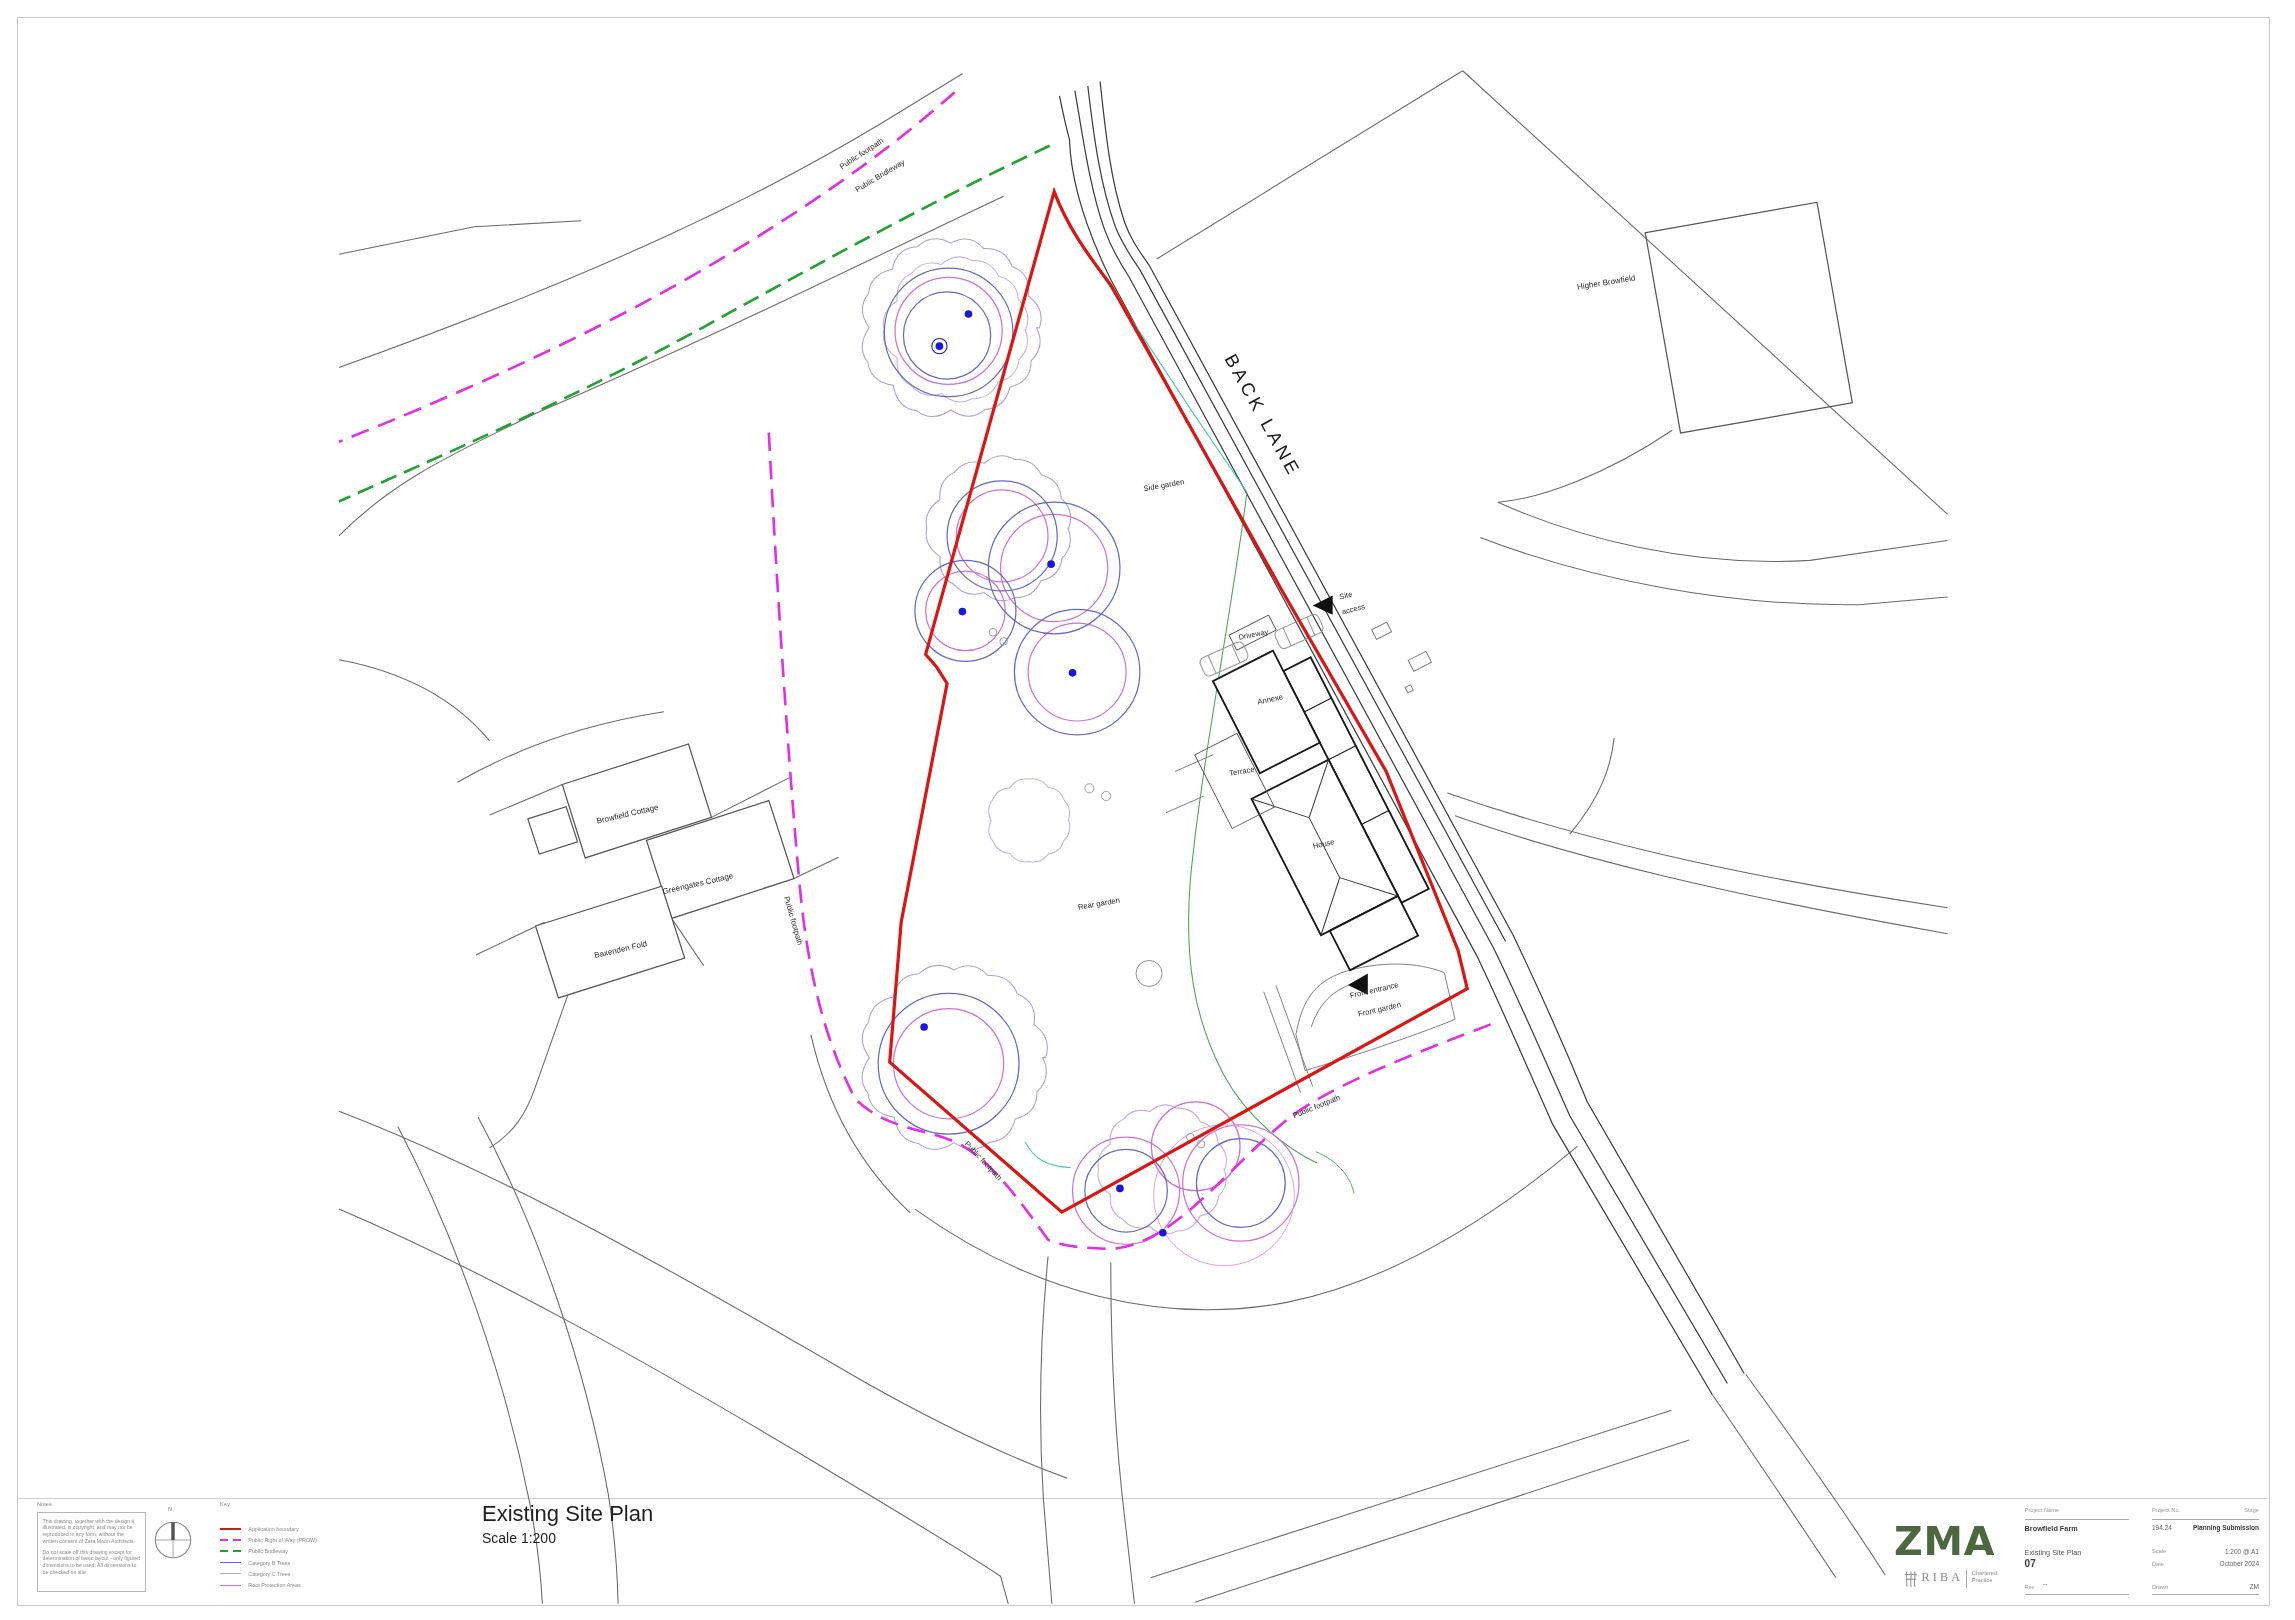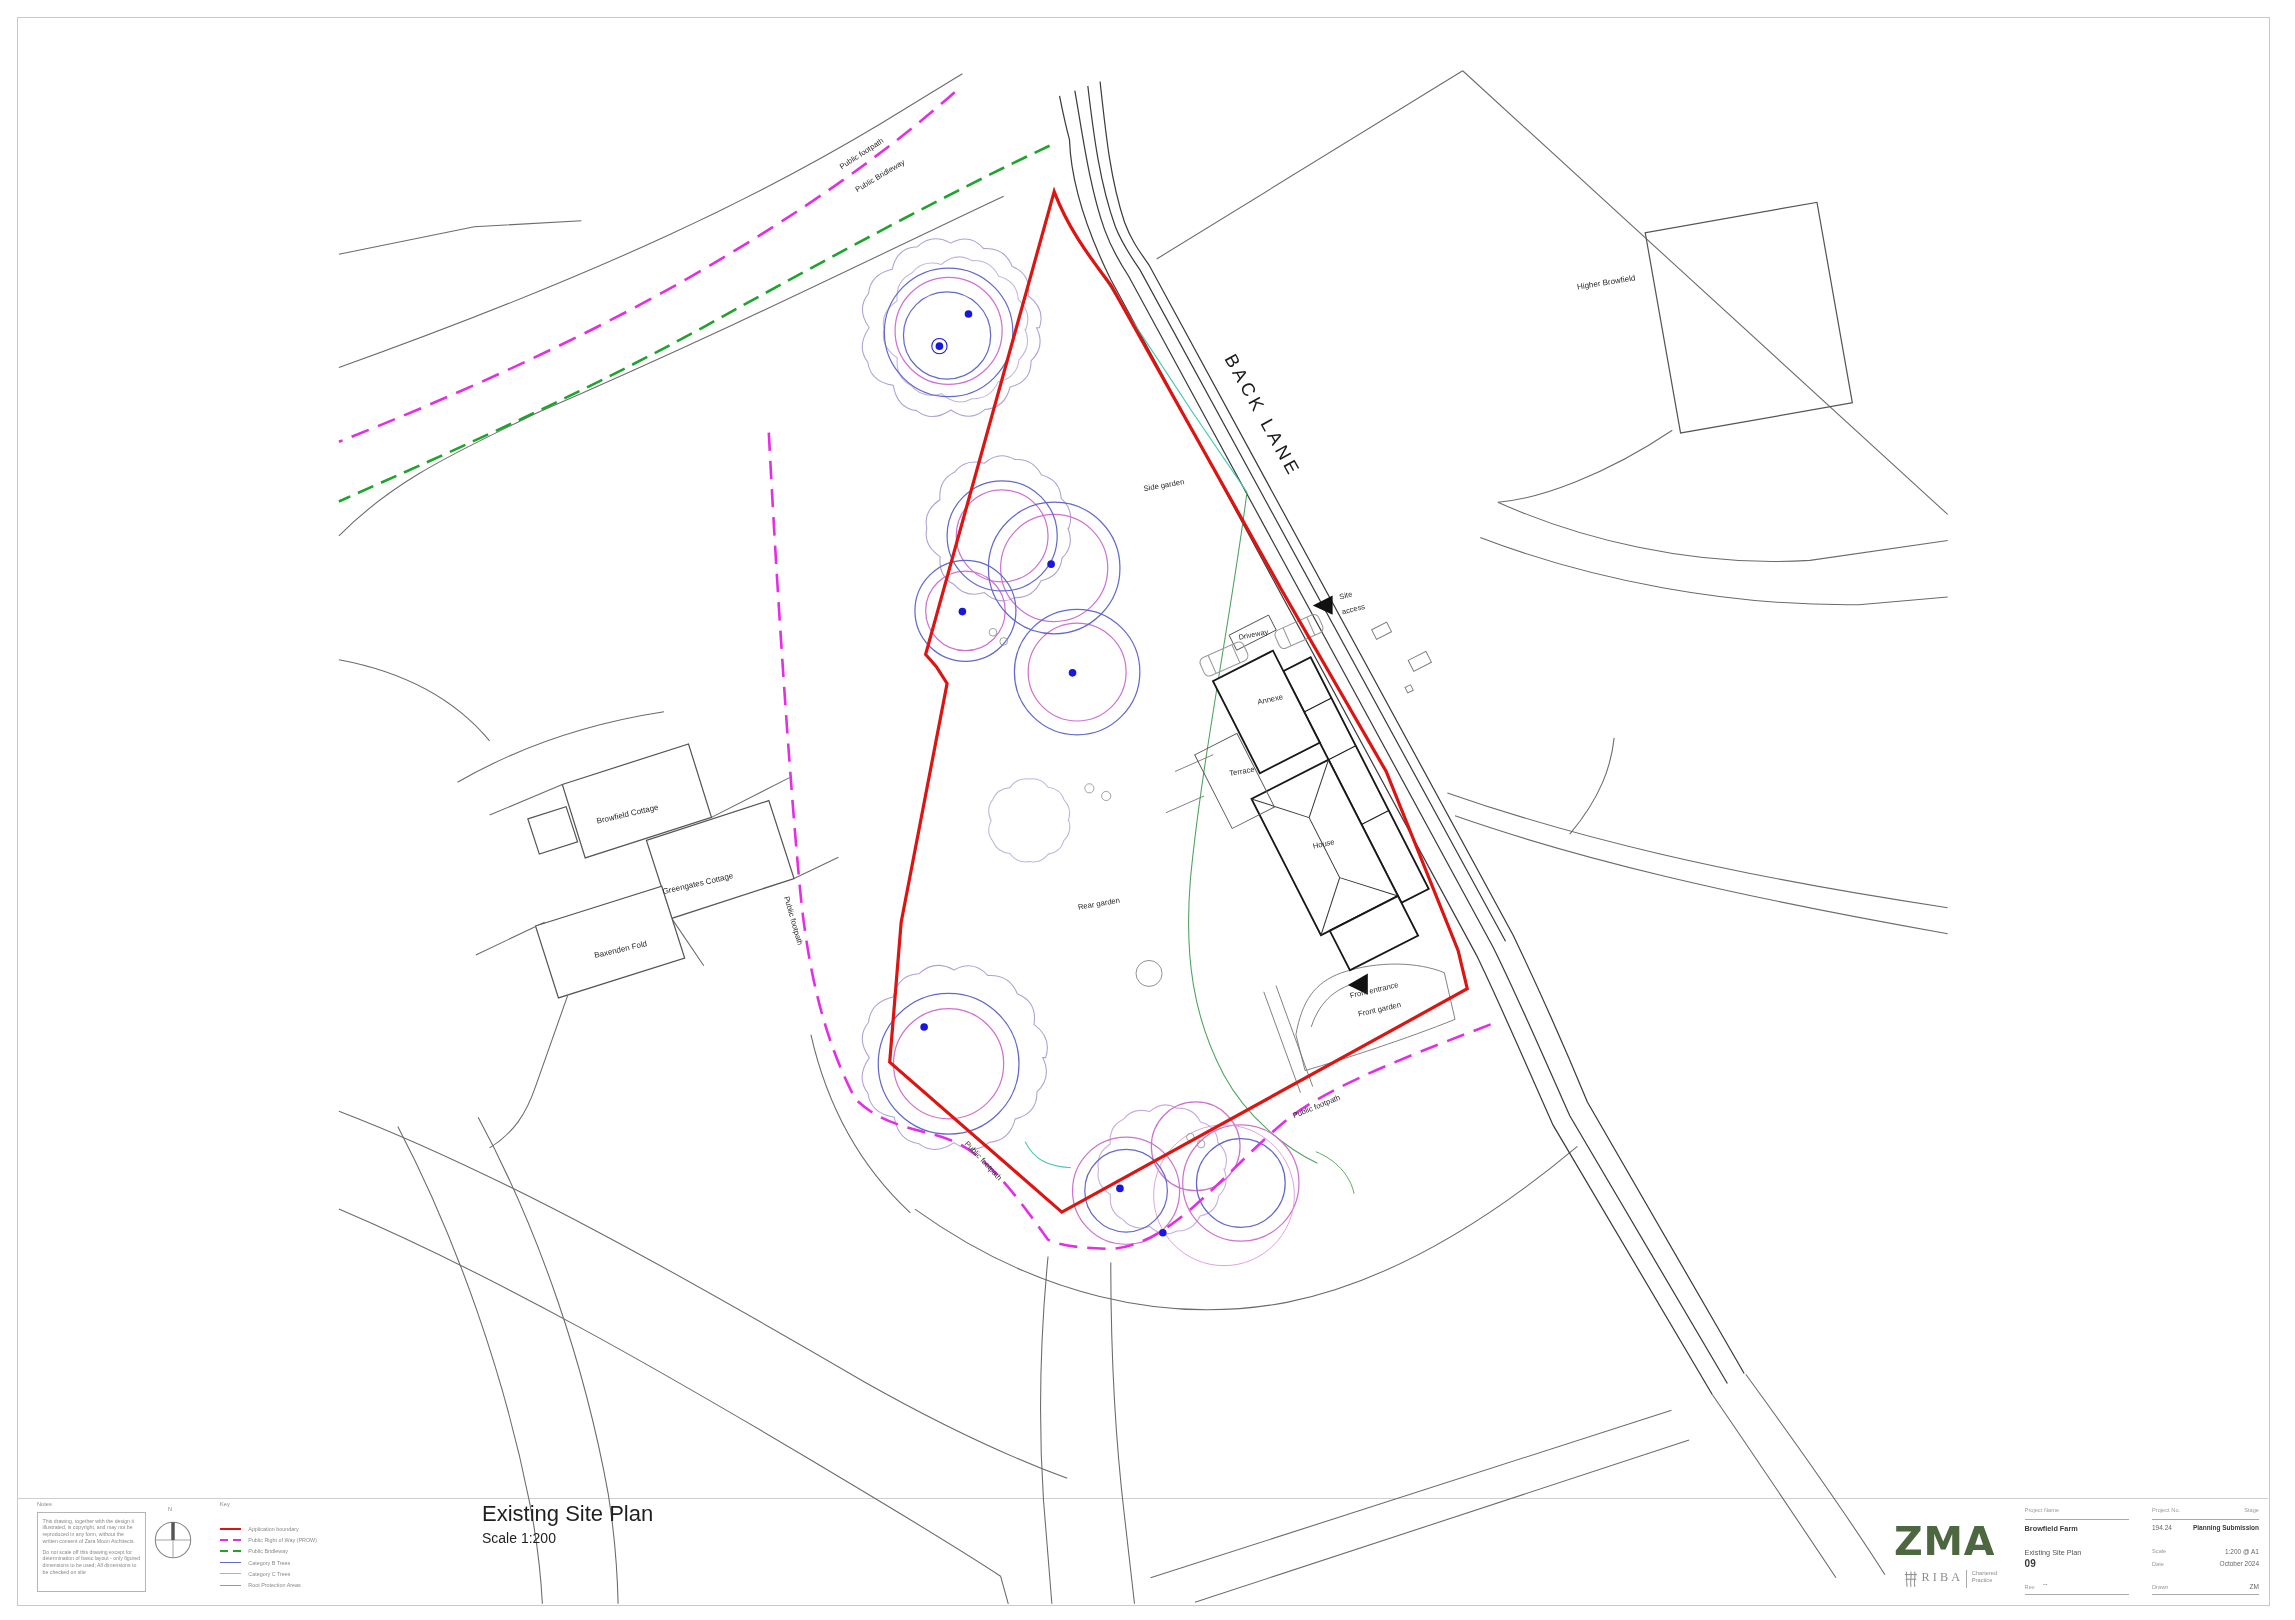--- a/index.html
+++ b/index.html
@@ -307,21 +307,21 @@
   <span class="ul" style="left:4.6px;top:18.4px;width:104px;"></span>
   <span class="val bold" style="left:4.6px;top:23px;font-size:7.3px;">Browfield Farm</span>
 
   <span class="lab" style="left:132px;top:6.1px;">Project No.</span>
   <span class="lab r" style="left:178px;top:6.1px;width:61px;">Stage</span>
   <span class="ul" style="left:132px;top:18.4px;width:107px;"></span>
   <span class="val" style="left:132px;top:23px;">194.24</span>
   <span class="val bold r" style="left:162px;top:23px;width:77px;font-size:6.5px;">Planning Submission</span>
 
   <span class="val" style="left:4.6px;top:47px;font-size:7.3px;color:#555;">Existing Site Plan</span>
-  <span class="val bold" style="left:4.6px;top:57px;font-size:10px;">09</span>
+  <span class="val bold" style="left:4.6px;top:57px;font-size:10px;">07</span>
 
   <span class="lab" style="left:132px;top:47px;">Scale</span>
   <span class="val r" style="left:162px;top:47px;width:77px;">1:200 @ A1</span>
   <span class="lab" style="left:132px;top:60px;">Date</span>
   <span class="val r" style="left:162px;top:59px;width:77px;">October 2024</span>
 
   <span class="lab" style="left:4.6px;top:83px;">Rev</span>
   <span class="val" style="left:23px;top:79px;">--</span>
   <span class="ul" style="left:4.6px;top:93px;width:104px;"></span>
   <span class="lab" style="left:132px;top:83px;">Drawn</span>

